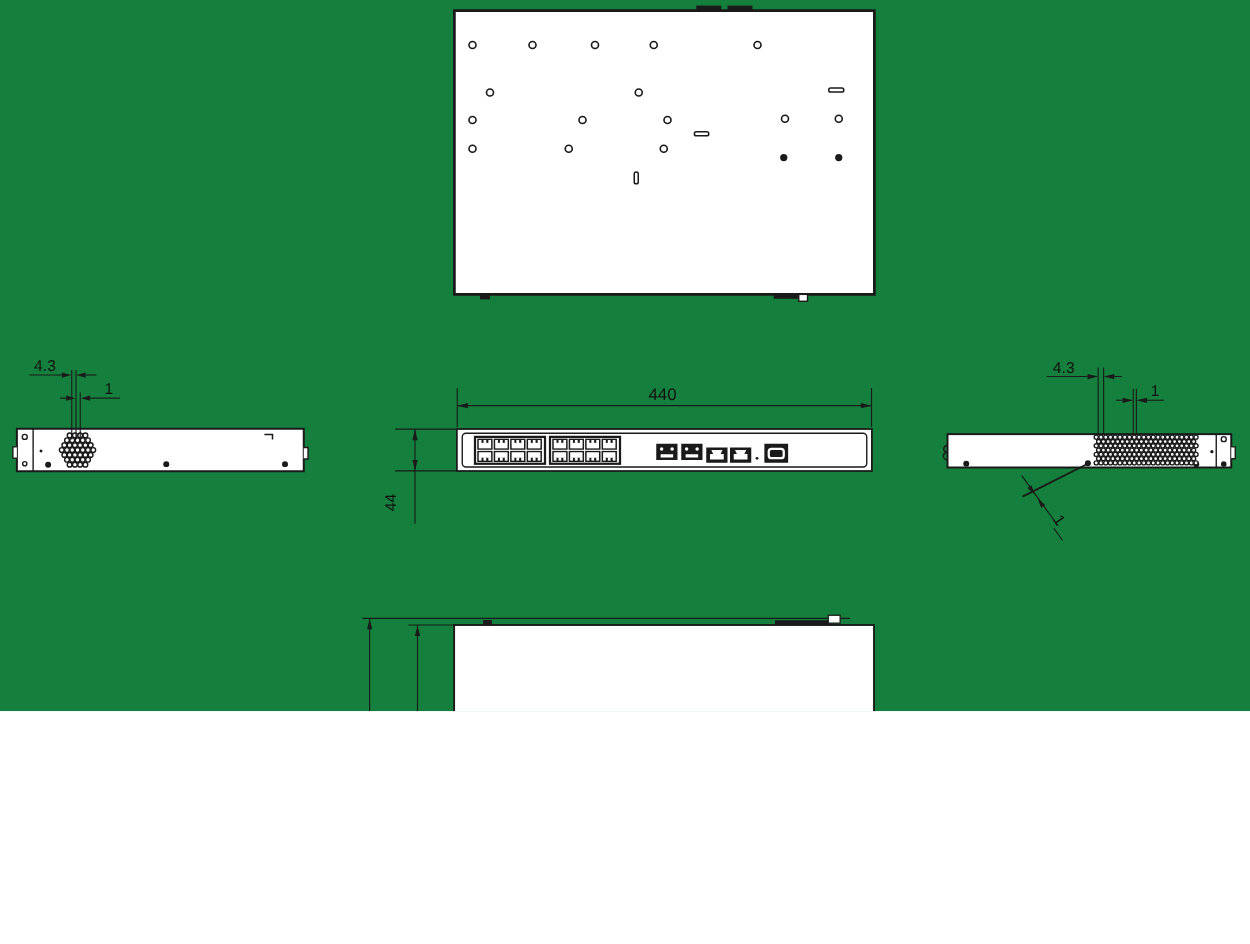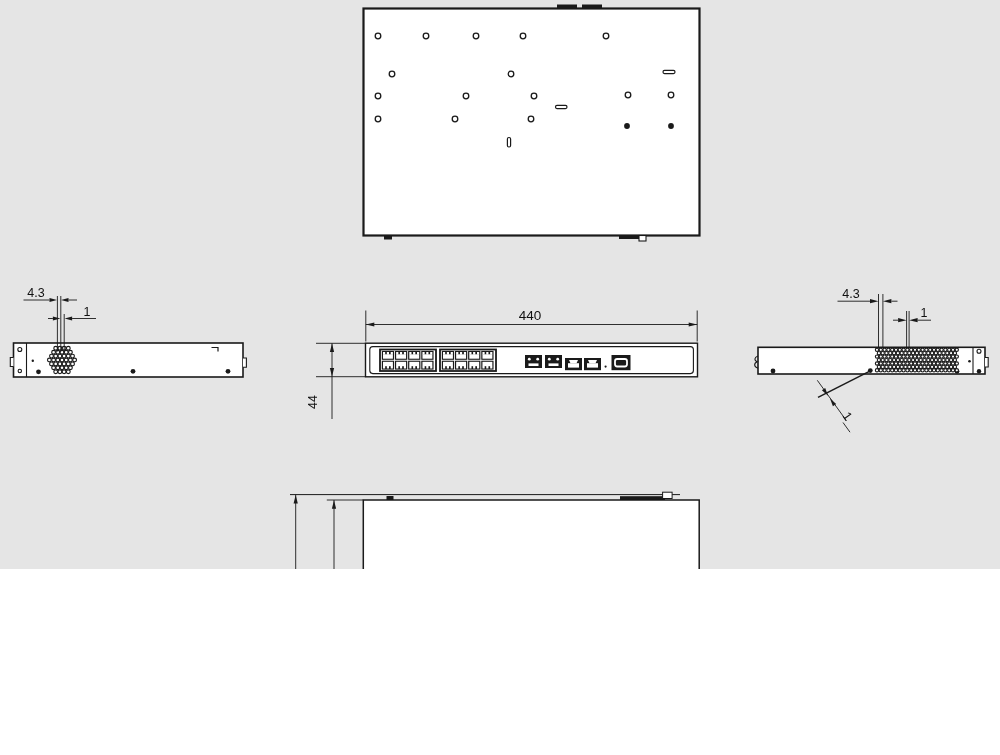--- a/index.html
+++ b/index.html
@@ -1,16 +1,16 @@
 <!DOCTYPE html>
 <html><head>
 <meta charset="utf-8">
 <style>
   html,body{margin:0;padding:0;background:#ffffff;}
-  .stage{position:relative;width:1000px;height:569px;background:#e5e5e5;overflow:hidden;
+  .stage{position:relative;width:1000px;height:569px;background:#15803d;overflow:hidden;
          font-family:"Liberation Sans",sans-serif;}
   svg text{font-family:"Liberation Sans",sans-serif;fill:#111;}
   .dimtxt{font-size:12.5px;}
   .dimtxt-lg{font-size:13.5px;}
 </style>
 </head>
 <body>
 
 <div class="stage">
 <svg width="1000" height="755" viewBox="0 0 1000 755" xmlns="http://www.w3.org/2000/svg">

